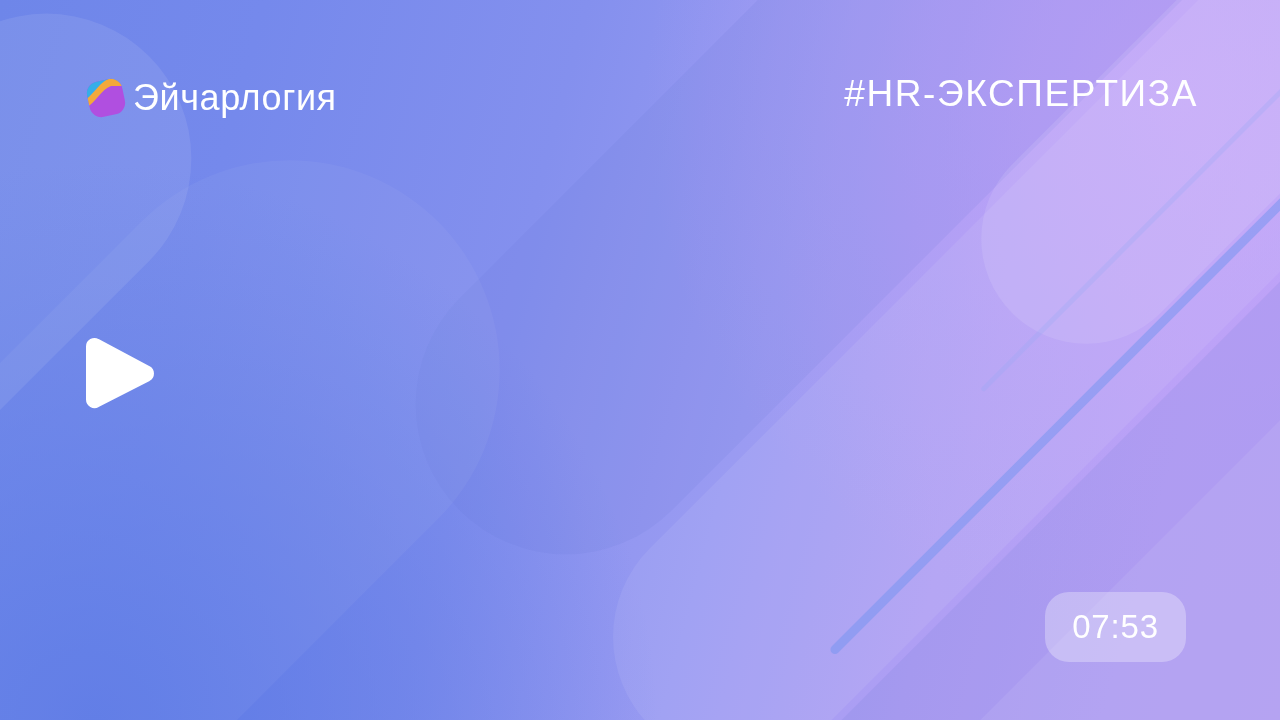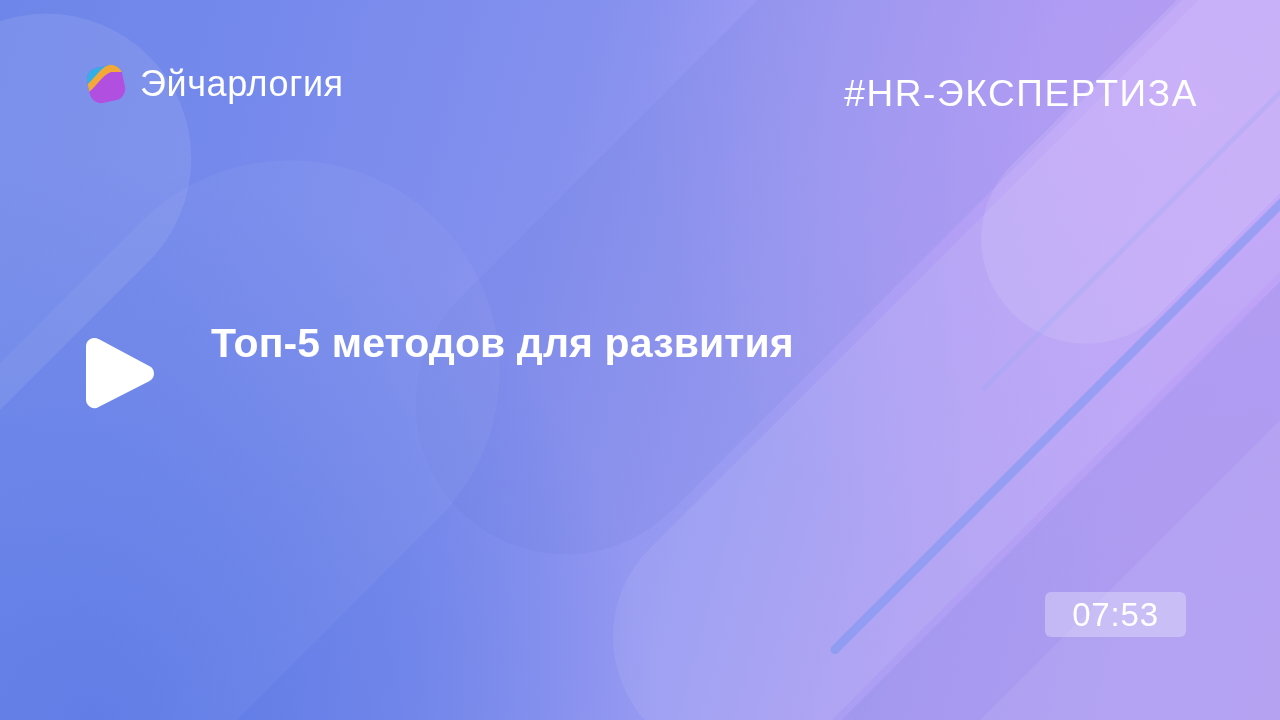--- a/index.html
+++ b/index.html
@@ -166,24 +166,24 @@
     top: 520px;
     transform: rotate(-45deg);
     background: rgba(255,255,255,0.07);
     border-radius: 120px;
   }
 
   
   .logo {
     position: absolute;
     left: 84px;
-    top: 62px;
+    top: 76px;
     display: flex;
     align-items: center;
-    gap: 12px;
+    gap: 5px;
   }
   .logo-mark {
     width: 44px;
     height: 44px;
     display: block;
   }
   .logo-text {
     color: #FFFFFF;
     font-size: 36px;
     font-weight: 400;
@@ -233,22 +233,22 @@
     letter-spacing: 0.1px;
   }
   .title-line { display: block; white-space: nowrap; }
 
   
   .timestamp {
     position: absolute;
     left: 1045px;
     top: 592px;
     width: 141px;
-    height: 45px;
-    border-radius: 6px;
+    height: 70px;
+    border-radius: 24px;
     background: rgba(255,255,255,0.30);
     display: flex;
     align-items: center;
     justify-content: center;
     color: #FFFFFF;
     font-size: 33px;
     font-weight: 400;
     letter-spacing: 0.8px;
   }
 </style>
@@ -296,18 +296,17 @@
 
   <button class="play-btn" aria-label="Воспроизвести">
     <svg viewBox="0 0 76 74" xmlns="http://www.w3.org/2000/svg" aria-hidden="true">
       <path d="M9.5 10.5 C9.5 6.6 13.7 4.2 17.0 6.2 L 68.0 33.3
                C 71.3 35.2 71.3 39.9 68.0 41.8 L 17.0 67.9
                C 13.7 69.8 9.5 67.4 9.5 63.6 Z" fill="#FFFFFF" stroke="#FFFFFF" stroke-width="7" stroke-linejoin="round"></path>
     </svg>
   </button>
 
   <h1 class="title">
-    <span class="title-line">Топ-5 методов для развития</span>
   </h1>
 
   <div class="timestamp">07:53</div>
 
 </div>
 
 </body></html>

